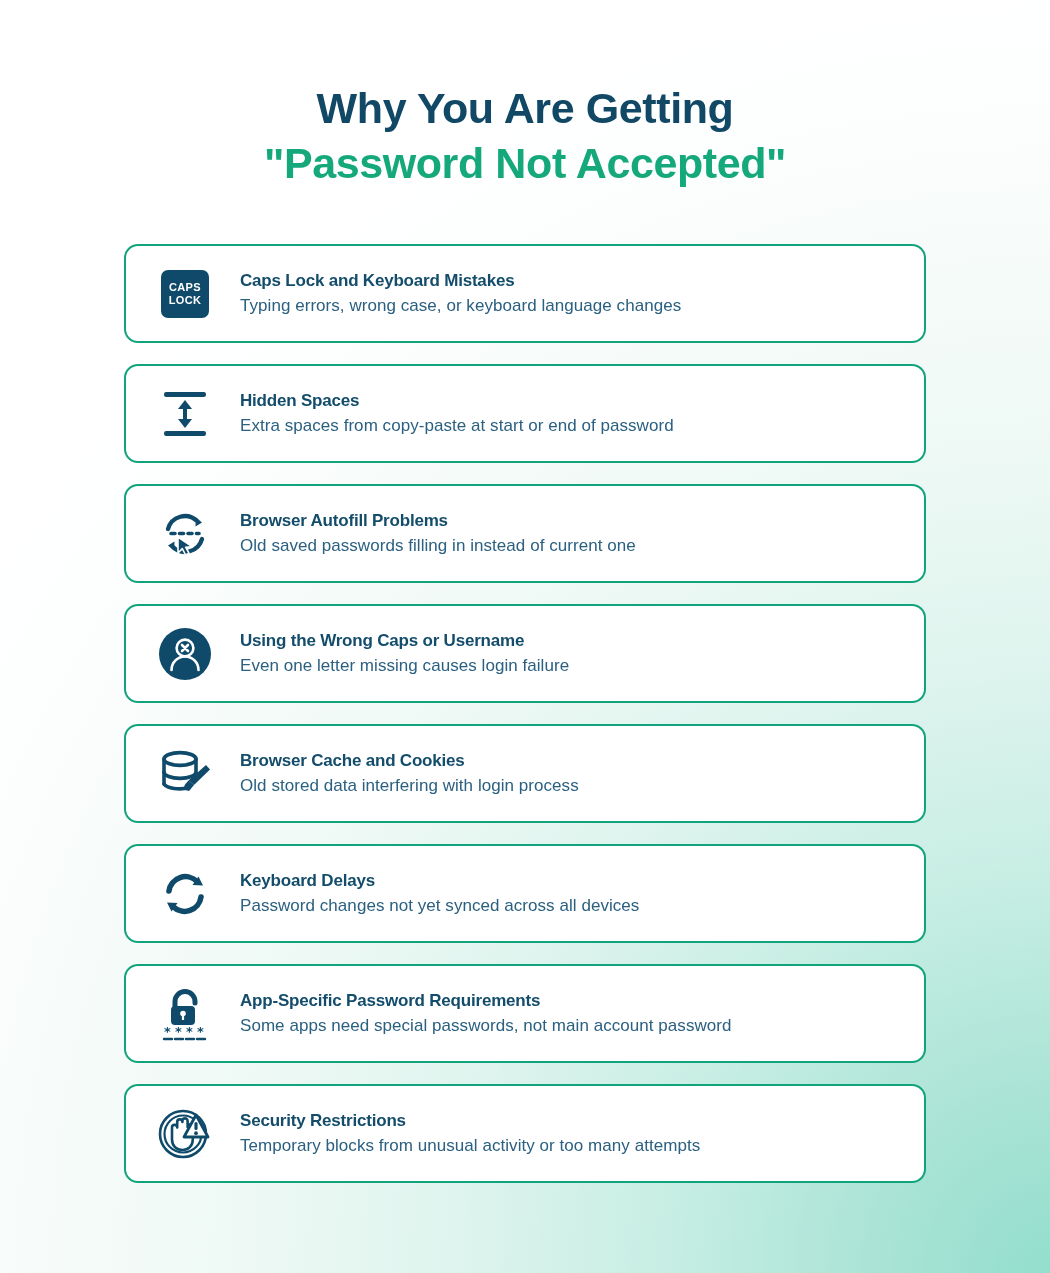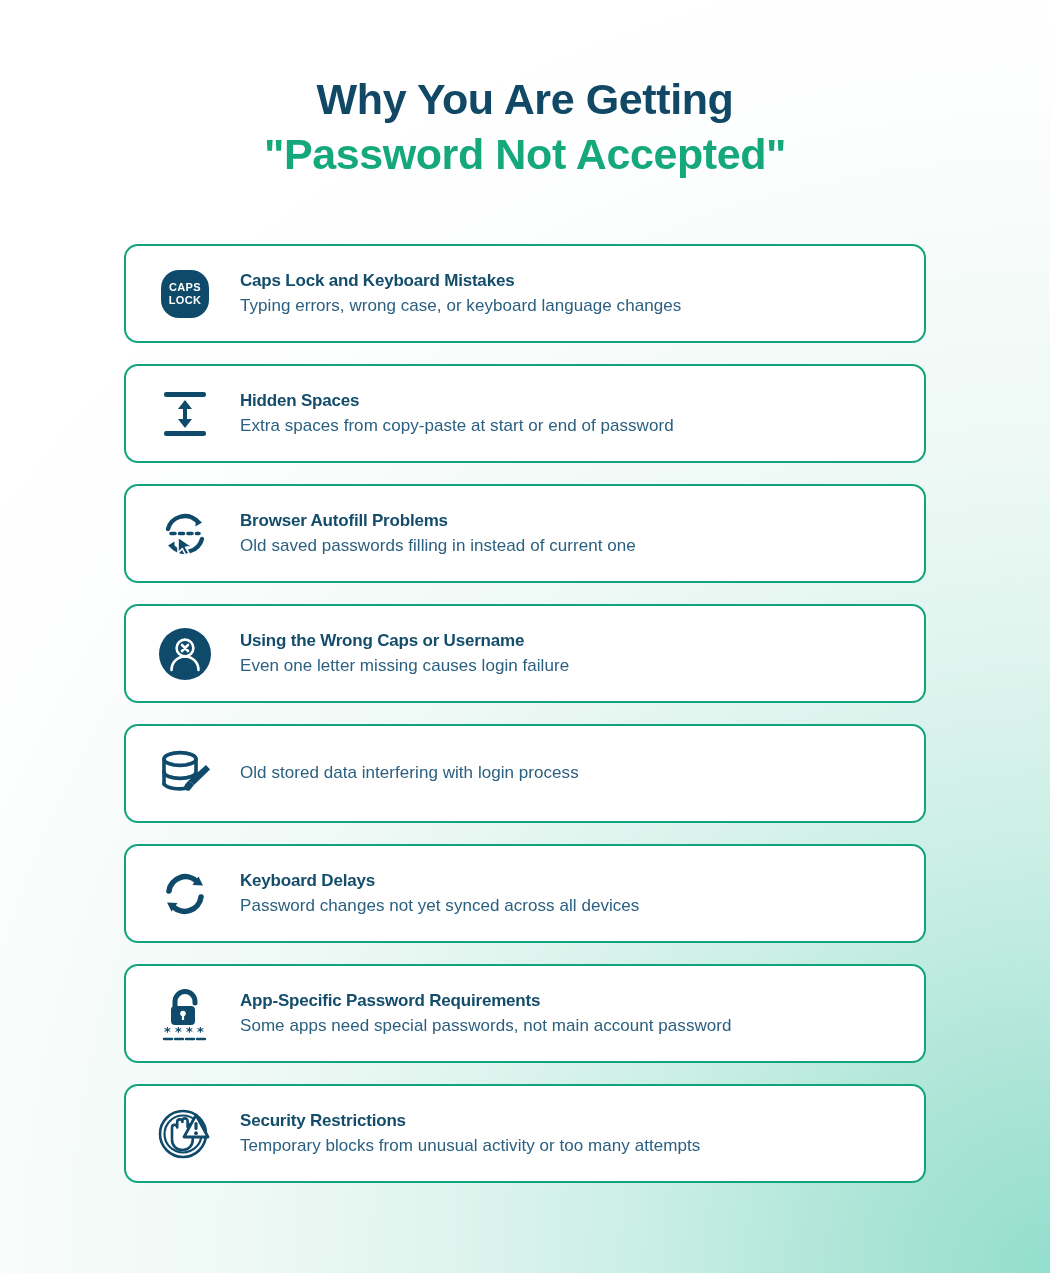--- a/index.html
+++ b/index.html
@@ -14,21 +14,21 @@
     background: #ffffff;
   }
   #infographic {
     position: relative;
     width: 1050px;
     height: 1273px;
     background:
       radial-gradient(125% 105% at 100% 100%, #93decd 0%, #abe4d6 14%, #c8eee4 30%, #dff4ee 46%, #eef9f5 62%, #f6fbf9 76%, #fdfefe 88%, #ffffff 100%),
       linear-gradient(160deg, #f0f8f6 0%, #ffffff 45%, #d6f2ea 100%);
     box-sizing: border-box;
-    padding: 0;
+    padding: 9px;
   }
 
   
   .title-block {
     padding-top: 74px;
     text-align: center;
     line-height: 1.17;
   }
   .title-line1 {
     display: block;
@@ -100,21 +100,21 @@
     color: #2b6081;
     letter-spacing: 0.05px;
     line-height: 1.2;
     margin: 0;
   }
 
   
   .capslock-badge {
     width: 48px;
     height: 48px;
-    border-radius: 18px;
+    border-radius: 7px;
     background: #0f4a6b;
     display: flex;
     flex-direction: column;
     align-items: center;
     justify-content: center;
     color: #ffffff;
     font-size: 11px;
     font-weight: 700;
     line-height: 1.12;
     letter-spacing: 0.3px;
@@ -200,20 +200,21 @@
           <path d="M8 14 V27" stroke="#0F4A6B" stroke-width="3.6" stroke-linecap="round"></path>
           <path d="M40 14 V27" stroke="#0F4A6B" stroke-width="3.6" stroke-linecap="round"></path>
           <path d="M8 27 A16 6.4 0 0 0 40 27" stroke="#0F4A6B" stroke-width="3.6" fill="none"></path>
           <path d="M8 27 V39" stroke="#0F4A6B" stroke-width="3.6" stroke-linecap="round"></path>
           <path d="M8 39 A16 6.4 0 0 0 33 42.6" stroke="#0F4A6B" stroke-width="3.6" fill="none" stroke-linecap="round"></path>
           <path d="M50 20 L54 24.5 L38 40 L32.5 35.5 Z" fill="#0F4A6B"></path>
           <path d="M32.5 35.5 L38 40 L33 46 L27 44.5 L29 39.5 Z" fill="#0F4A6B"></path>
         </svg>
       </span>
       <span class="card-text">
+        <p class="card-title">Browser Cache and Cookies</p>
         <p class="card-desc">Old stored data interfering with login process</p>
       </span>
     </li>
 
     <li class="card">
       <span class="card-icon">
         <svg width="56" height="56" viewBox="0 0 56 56" fill="none">
           <path d="M12 25 A16.5 16.5 0 0 1 40 15.5" stroke="#0F4A6B" stroke-width="5.6" stroke-linecap="round" fill="none"></path>
           <path d="M46 19.5 L35.5 19 L41.5 10.5 Z" fill="#0F4A6B"></path>
           <path d="M44 31 A16.5 16.5 0 0 1 16 40.5" stroke="#0F4A6B" stroke-width="5.6" stroke-linecap="round" fill="none"></path>

